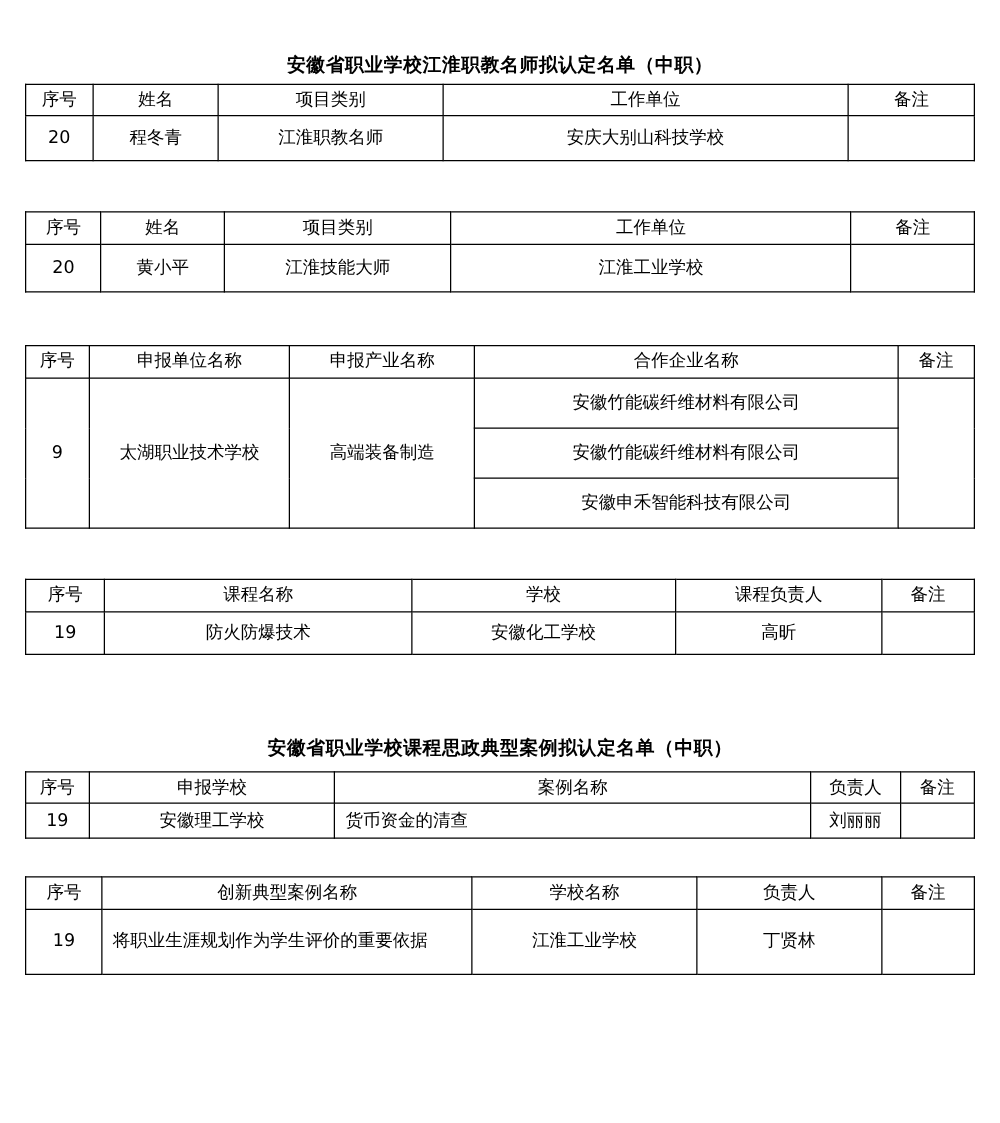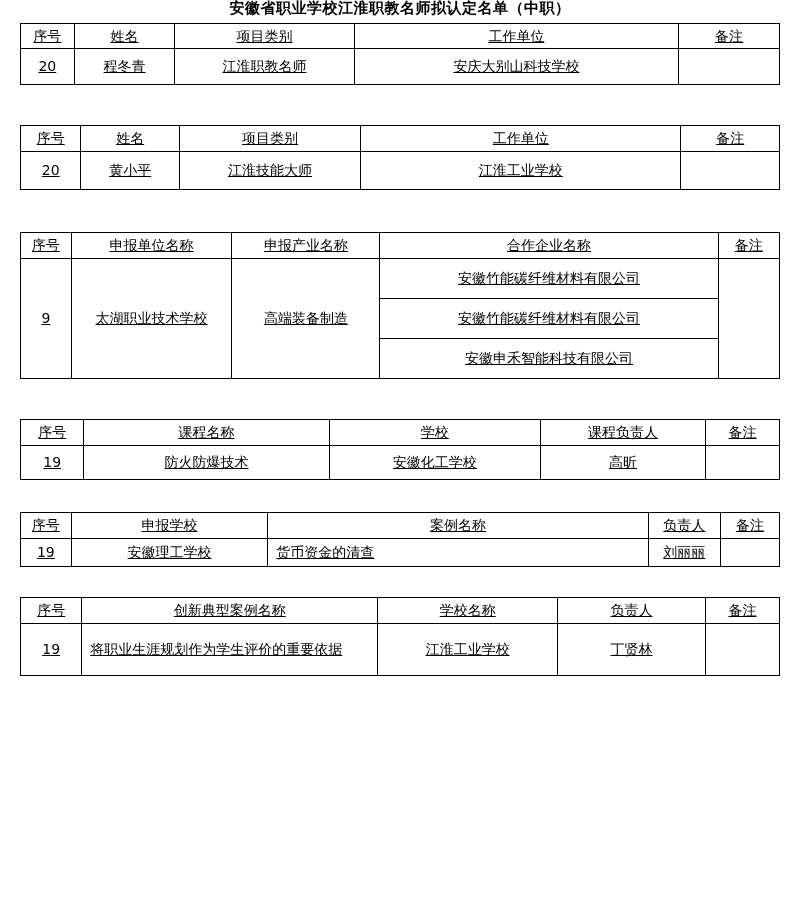--- a/index.html
+++ b/index.html
@@ -23,26 +23,26 @@
   }
   .section {
     margin: 0;
   }
   .sec-title {
     text-align: center;
     font-weight: bold;
     font-size: 15px;
     letter-spacing: 0.5px;
     line-height: 1.1;
+    margin-top: 44px;
   }
   table {
     border-collapse: collapse;
     width: 100%;
     table-layout: fixed;
-    text-decoration: underline;
   }
   table td, table th {
     border: 1px solid #000000;
     text-align: center;
     vertical-align: middle;
     font-weight: normal;
     font-size: 14px;
     padding: 3px 2px;
     line-height: 1.35;
   }
@@ -192,20 +192,21 @@
           <td>高昕</td>
           <td></td>
         </tr>
       </tbody>
     </table>
   </div>
 
   <div style="height:22px"></div>
 
   <div class="section">
+    <div class="sec-title">安徽省职业学校课程思政典型案例拟认定名单（中职）</div>
     <div style="height:10px"></div>
     <table>
       <colgroup>
         <col style="width:48px">
         <col style="width:186px">
         <col style="width:360px">
         <col style="width:68px">
         <col style="width:56px">
       </colgroup>
       <thead>

